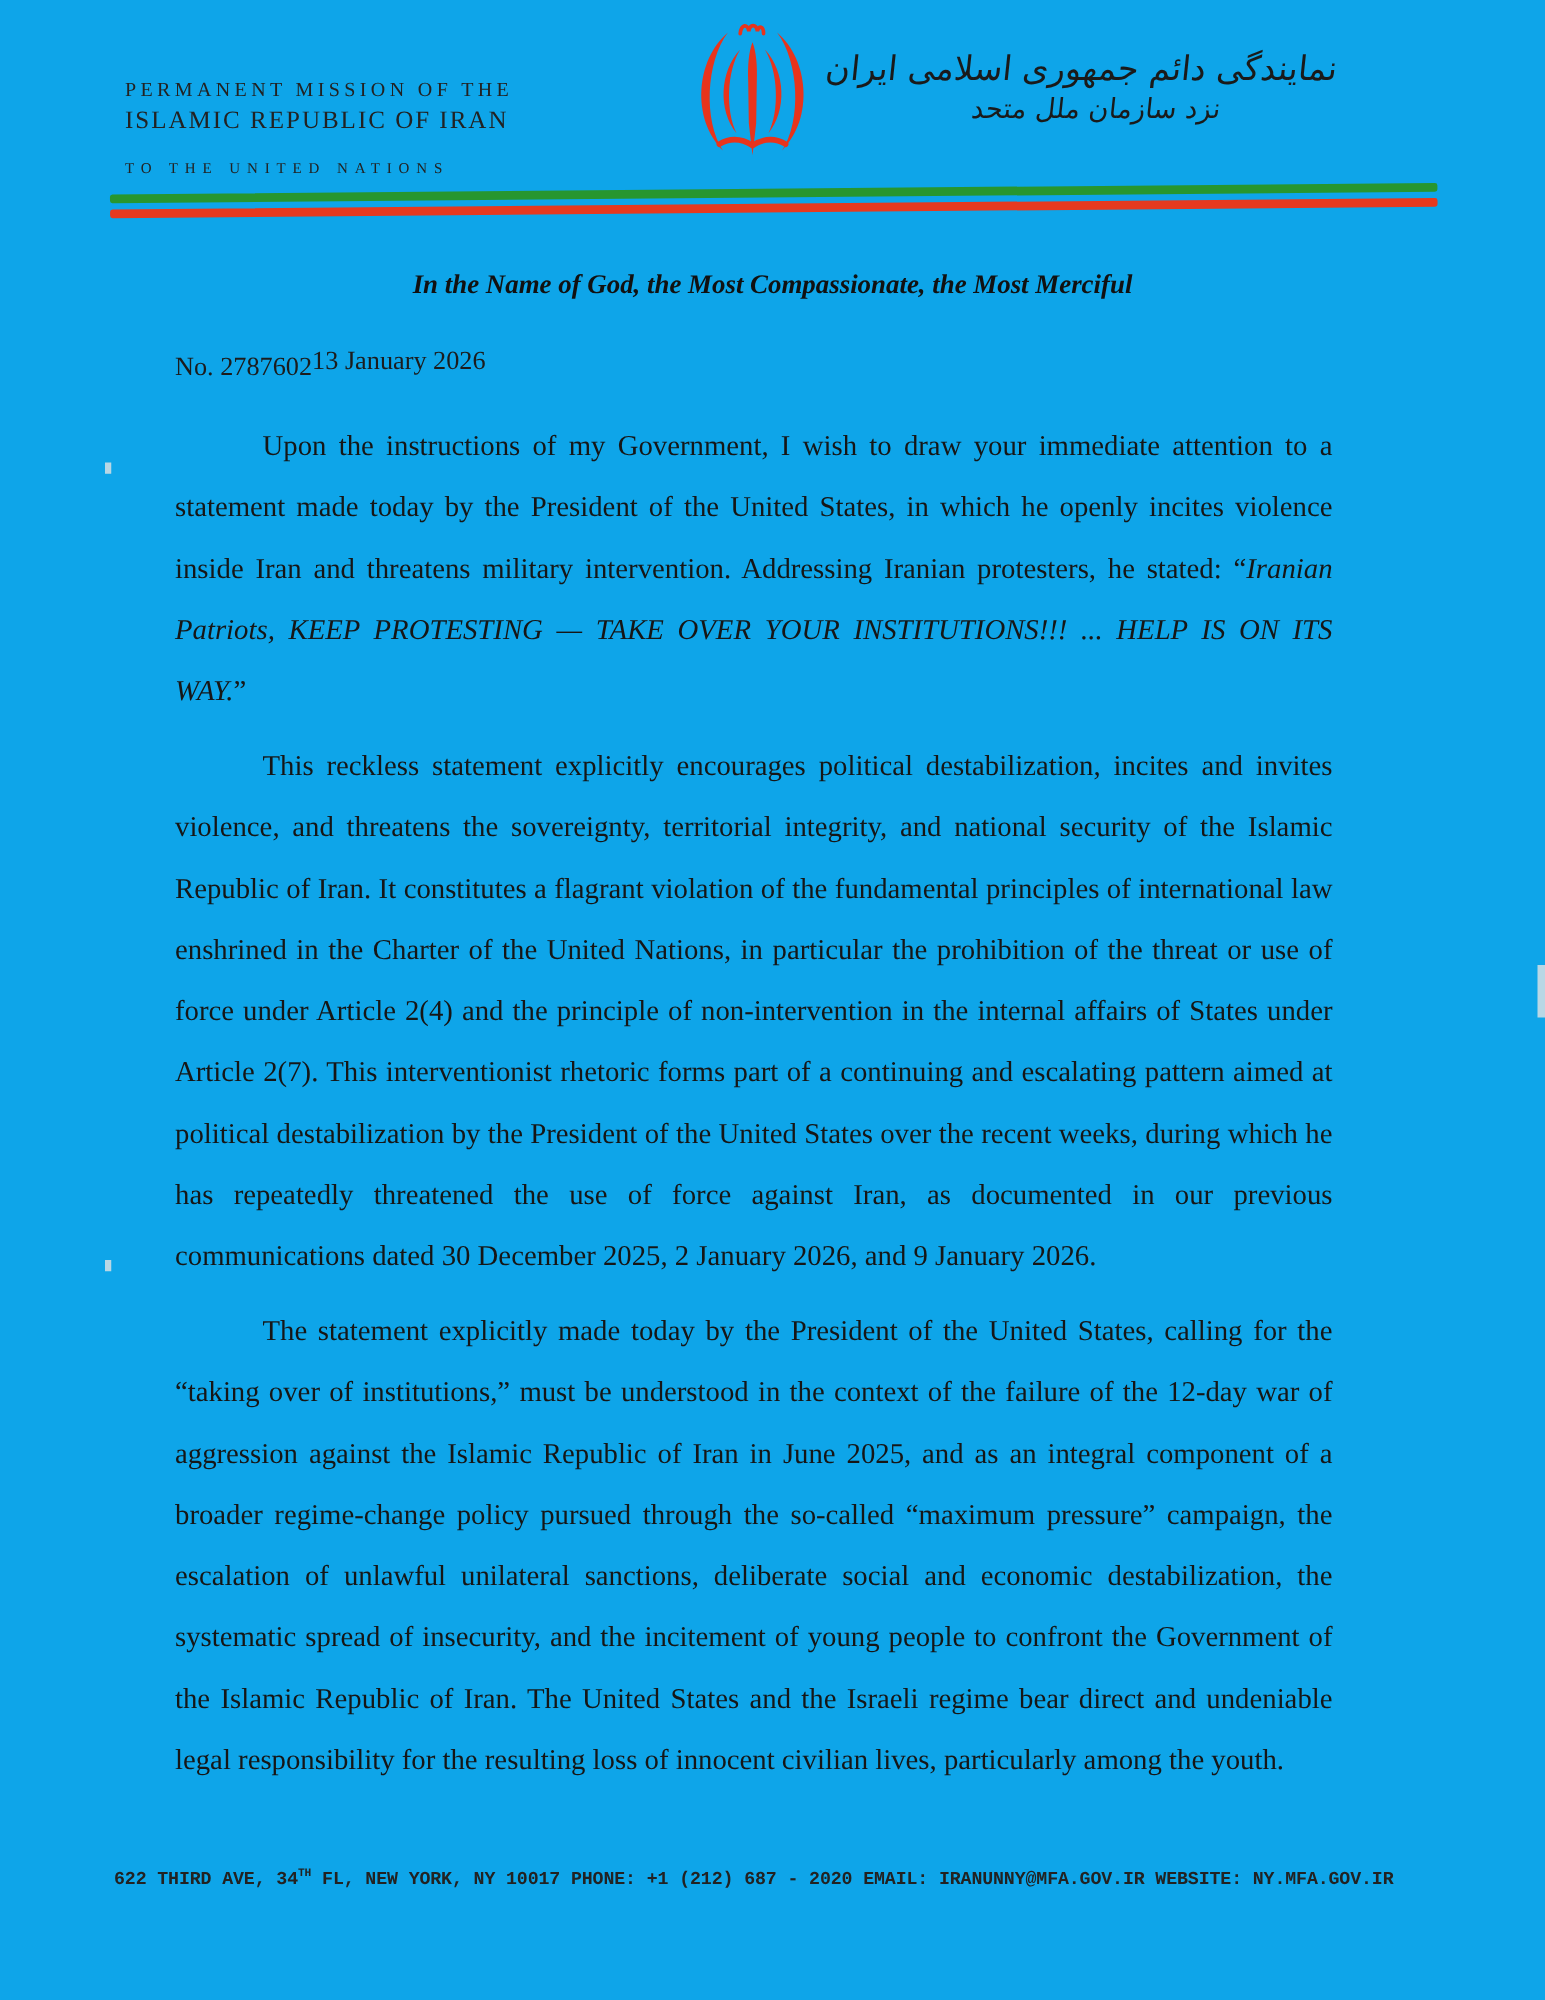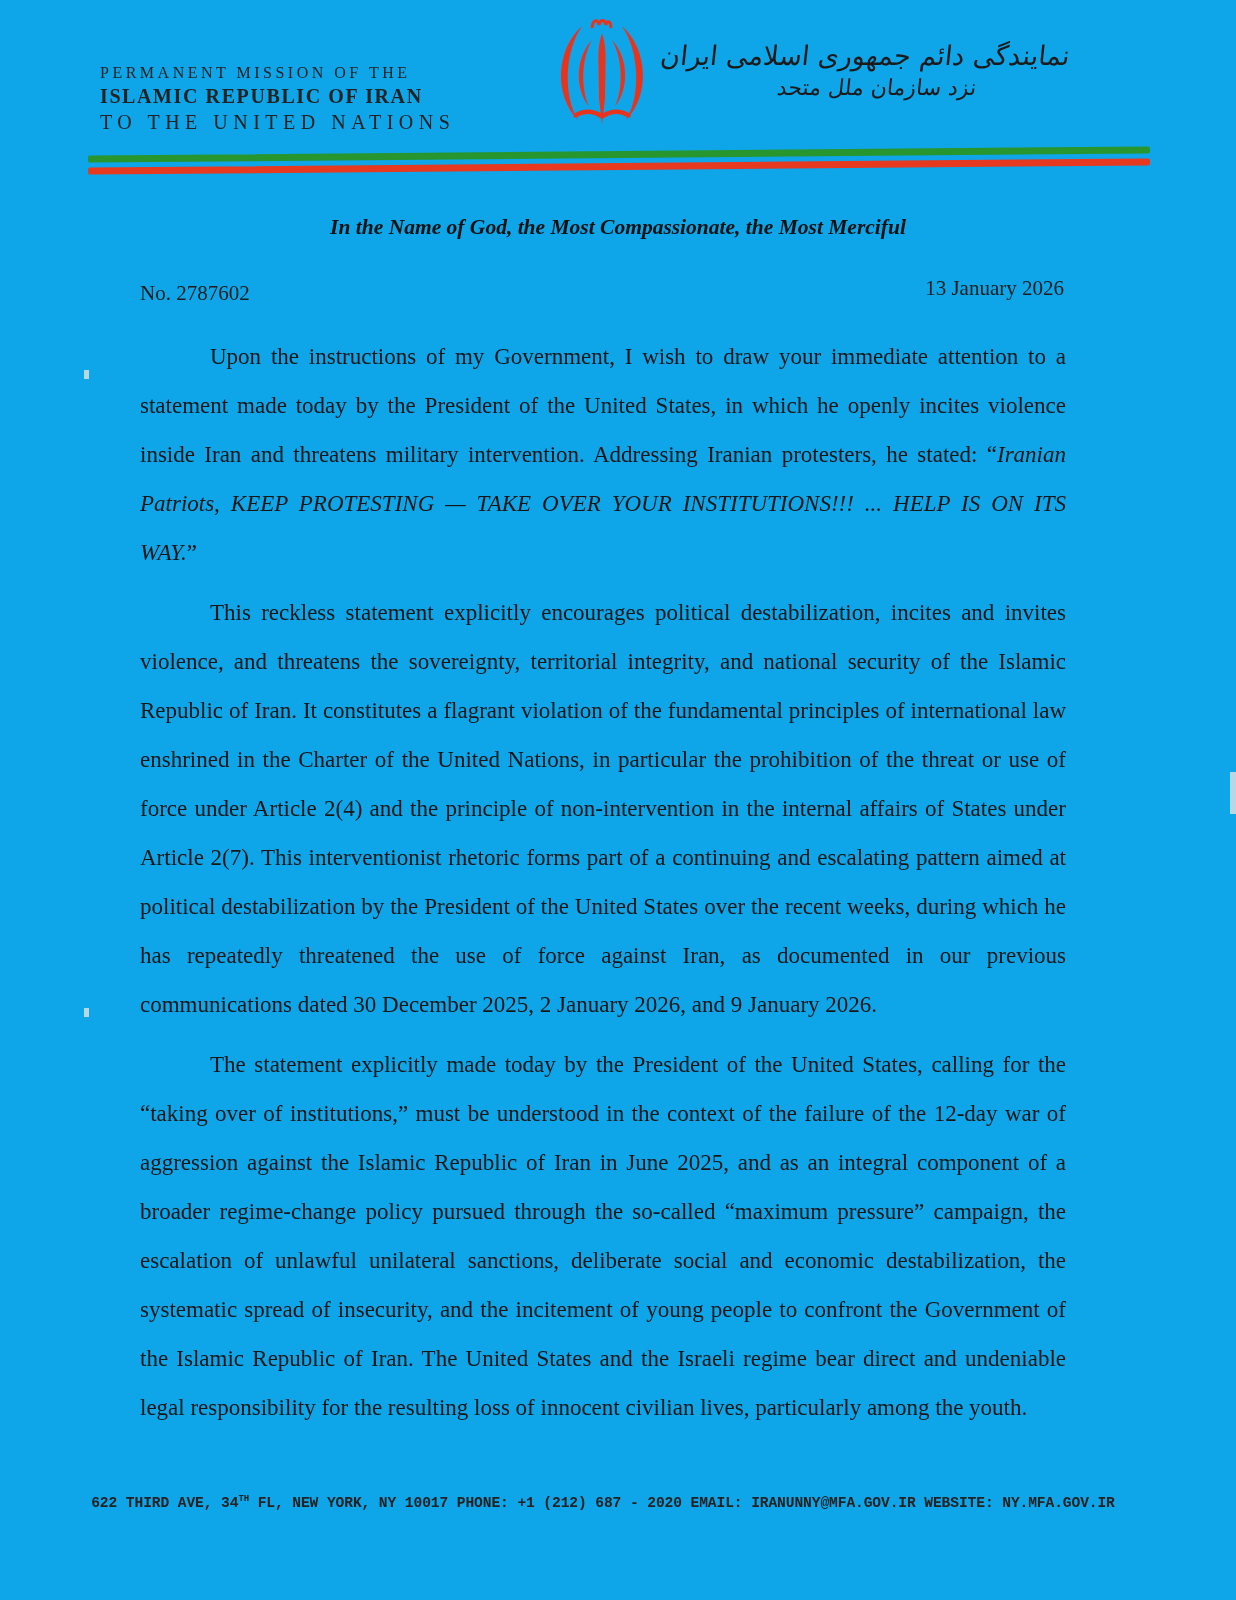--- a/index.html
+++ b/index.html
@@ -26,28 +26,28 @@
     white-space: nowrap;
     color: #222;
   }
   .lh-line1 {
     font-size: 16px;
     letter-spacing: 3.5px;
     font-weight: 500;
   }
   .lh-line2 {
     font-size: 20px;
-    font-weight: 700;
+    font-weight: 400;
     letter-spacing: 1.6px;
     margin-top: 3px;
   }
   .lh-line3 {
-    font-size: 20px;
+    font-size: 12px;
     letter-spacing: 5.5px;
-    margin-top: 3px;
+    margin-top: 19px;
   }
   .emblem {
     position: absolute;
     left: 543px;
     top: 14px;
     width: 118px;
     height: 130px;
   }
   .lh-right {
     position: absolute;
@@ -83,21 +83,21 @@
     font-weight: 700;
     font-style: italic;
     color: #111;
   }
   .meta-row {
     position: absolute;
     left: 140px;
     right: 172px;
     top: 276px;
     display: flex;
-    justify-content: space-between;
+    justify-content: flex-start;
     font-size: 21px;
   }
   .meta-ref { padding-top: 5px; }
 
   
   .letter-body {
     position: absolute;
     left: 140px;
     top: 332px;
     width: 926px;

